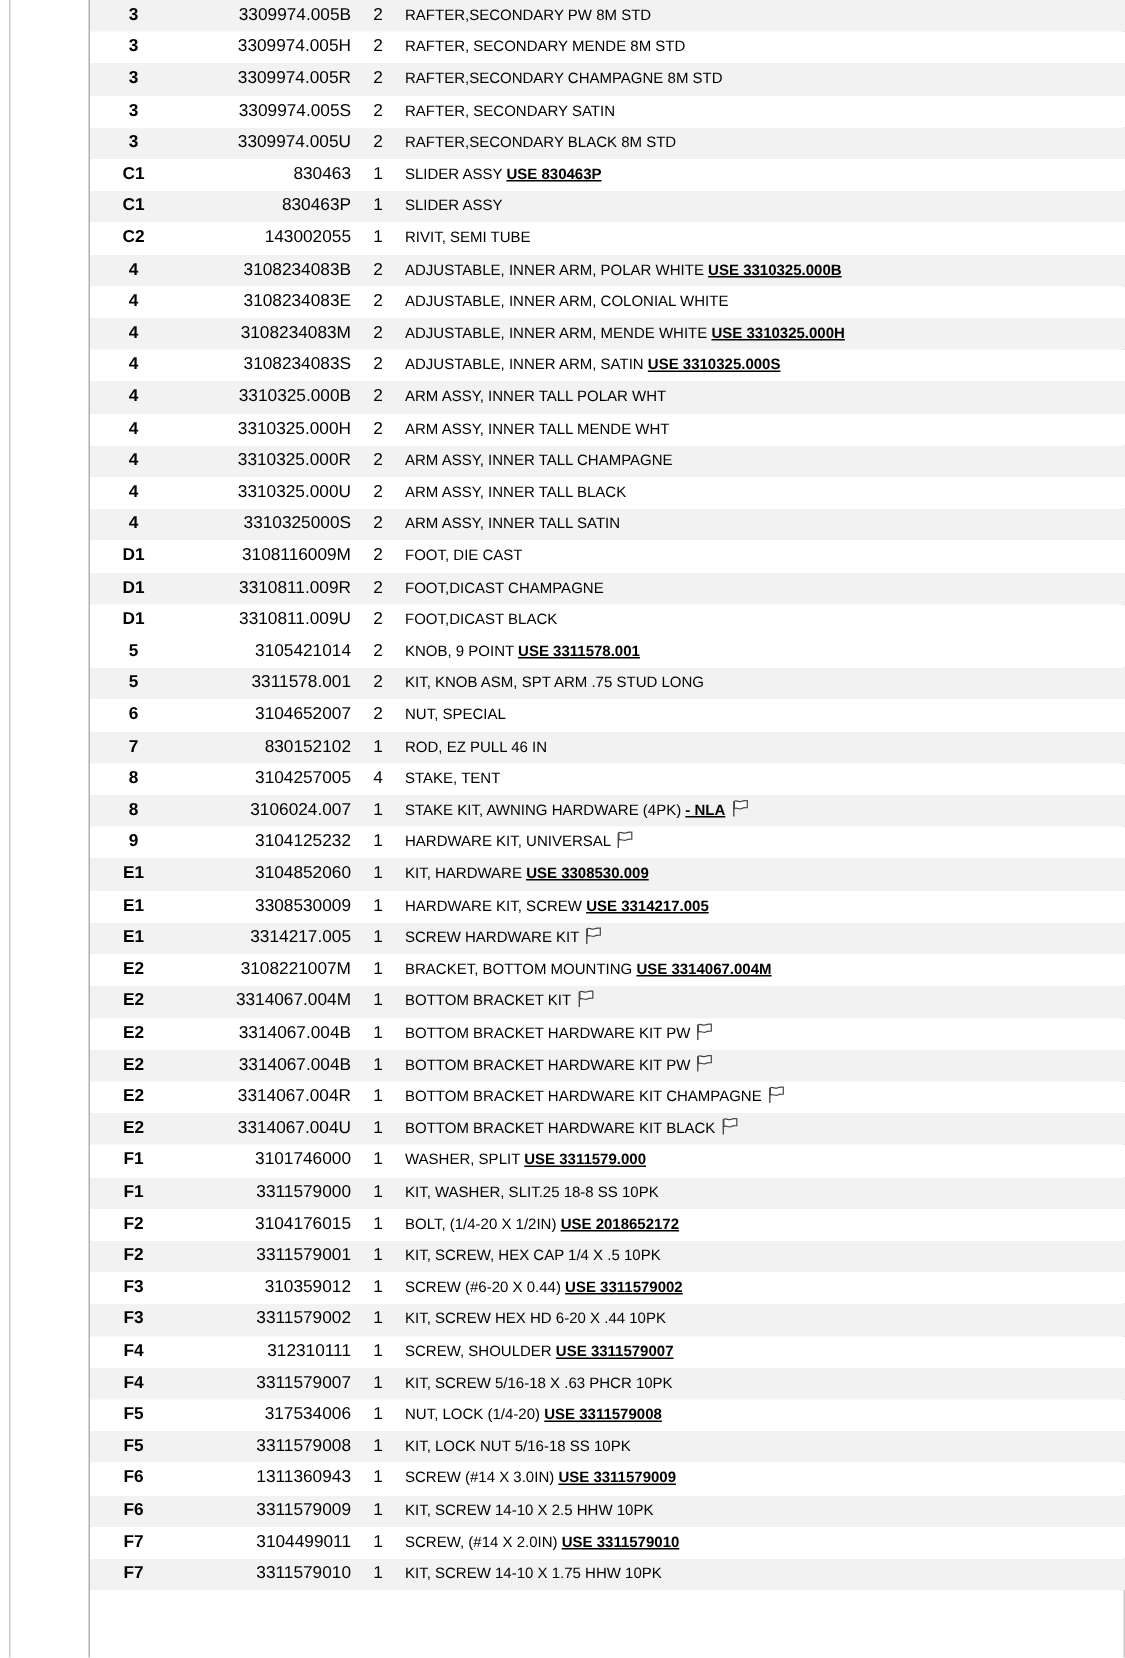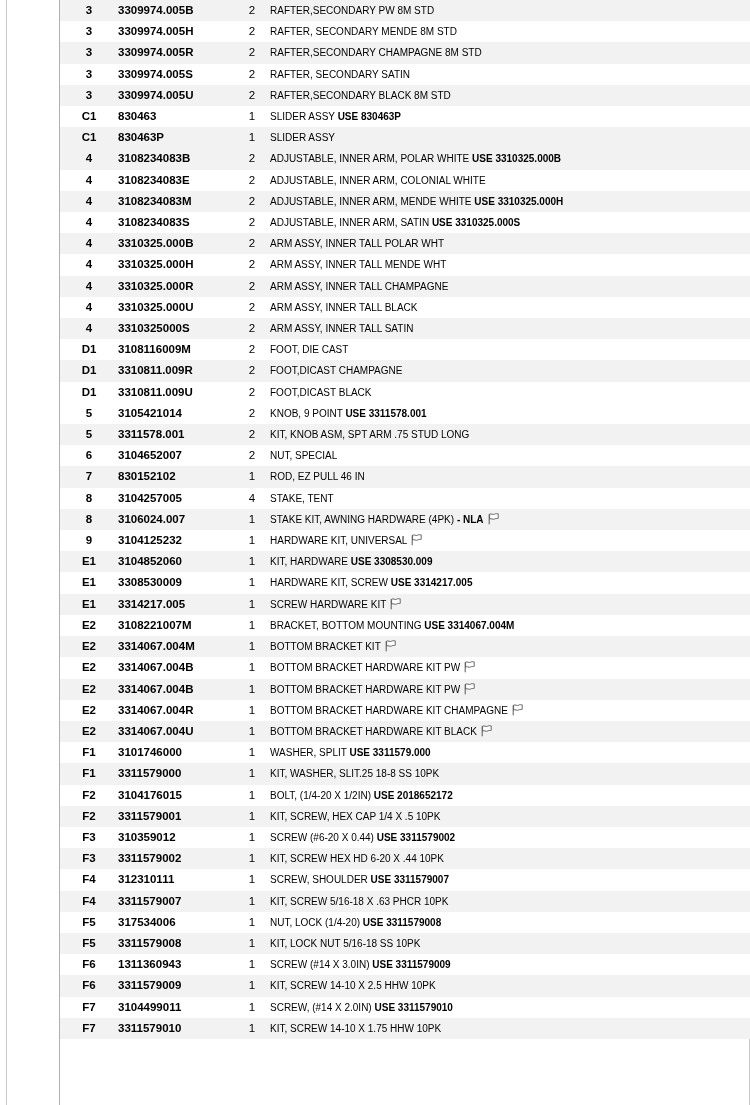--- a/index.html
+++ b/index.html
@@ -69,37 +69,37 @@
     background: #ffffff;
   }
   td.c-item {
     width: 58px;
     text-align: center;
     font-weight: bold;
     font-size: 11.5px;
   }
   td.c-part {
     width: 116px;
-    text-align: left;
+    text-align: right;
     font-size: 11.5px;
-    font-weight: bold;
   }
   td.c-qty {
     width: 36px;
     text-align: center;
     font-size: 11.5px;
   }
   td.c-desc {
     width: 480px;
     text-align: left;
     padding-left: 11px;
     font-size: 10px;
   }
   .bold {
     font-weight: bold;
+    text-decoration: underline;
   }
   .flag-icon {
     display: inline-block;
     width: 11px;
     height: 12px;
     margin-left: 4px;
     position: relative;
     top: 2px;
   }
 </style>
@@ -148,20 +148,26 @@
           <td class="c-part">830463</td>
           <td class="c-qty">1</td>
           <td class="c-desc"><span>SLIDER ASSY </span><span class="bold">USE 830463P</span></td>
         </tr>
         <tr class="row-alt">
           <td class="c-item">C1</td>
           <td class="c-part">830463P</td>
           <td class="c-qty">1</td>
           <td class="c-desc"><span>SLIDER ASSY</span></td>
         </tr>
+        <tr class="row-plain">
+          <td class="c-item">C2</td>
+          <td class="c-part">143002055</td>
+          <td class="c-qty">1</td>
+          <td class="c-desc"><span>RIVIT, SEMI TUBE</span></td>
+        </tr>
         <tr class="row-alt">
           <td class="c-item">4</td>
           <td class="c-part">3108234083B</td>
           <td class="c-qty">2</td>
           <td class="c-desc"><span>ADJUSTABLE, INNER ARM, POLAR WHITE </span><span class="bold">USE 3310325.000B</span></td>
         </tr>
         <tr class="row-plain">
           <td class="c-item">4</td>
           <td class="c-part">3108234083E</td>
           <td class="c-qty">2</td>

